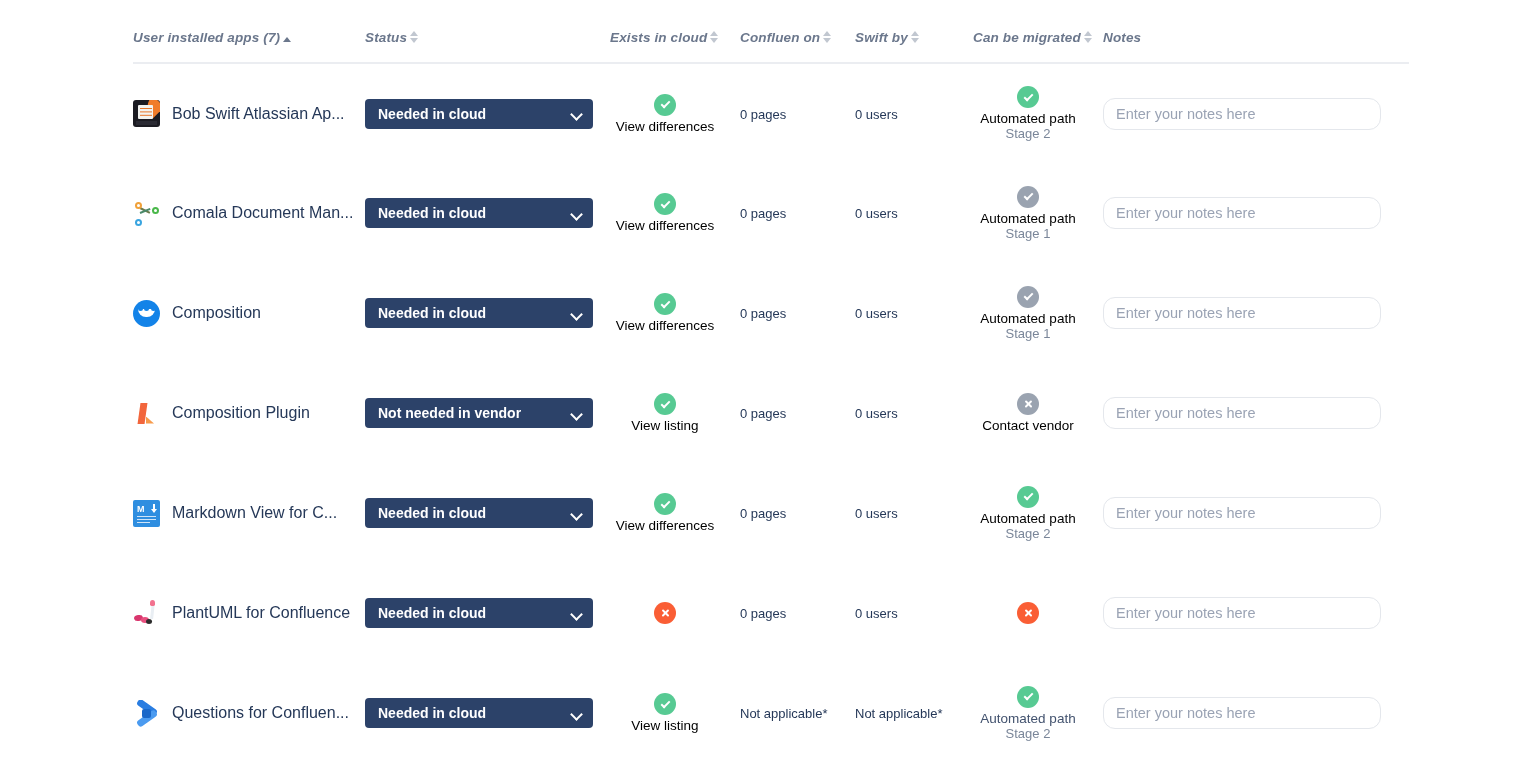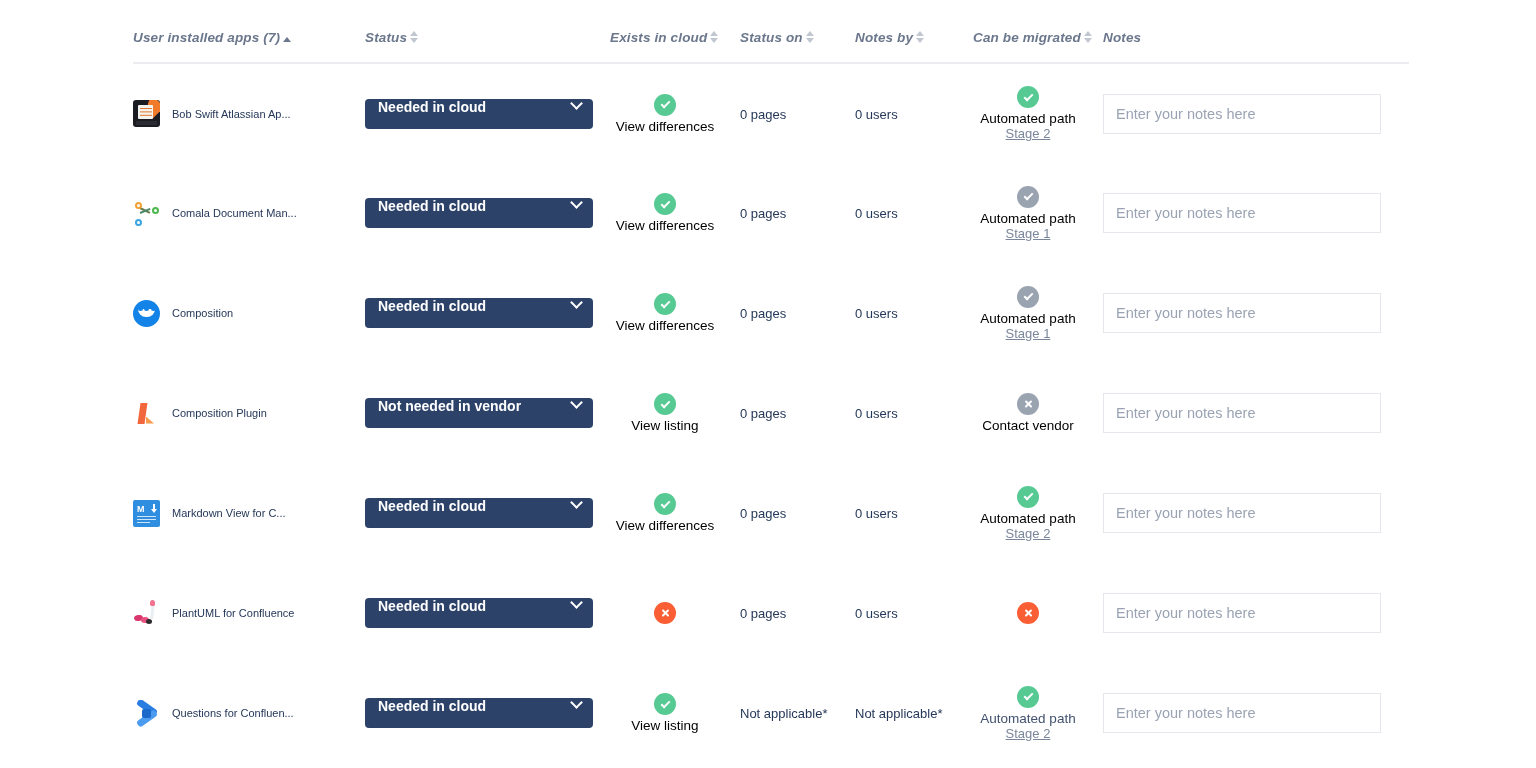--- a/index.html
+++ b/index.html
@@ -72,36 +72,36 @@
   .app-cell { display: flex; align-items: center; gap: 12px; }
   .app-icon {
     width: 27px; height: 27px;
     flex: 0 0 27px;
     border-radius: 3px;
     position: relative;
     overflow: hidden;
     background: transparent;
   }
   .app-name {
-    font-size: 11px;
+    font-size: 16px;
     color: #253858;
     white-space: nowrap;
     overflow: hidden;
   }
 
   
   .status-select {
     width: 228px; height: 30px;
     background: #2c4269;
     border-radius: 4px;
     color: #ffffff;
     font-size: 14px;
     font-weight: bold;
     display: flex;
-    align-items: flex-start;
+    align-items: center;
     justify-content: space-between;
     padding: 0 11px 0 13px;
     cursor: pointer;
     user-select: none;
   }
   .chev {
     width: 11px; height: 7px;
     position: relative;
     flex: 0 0 11px;
   }
@@ -146,28 +146,27 @@
     font-weight: normal;
     white-space: nowrap;
     cursor: pointer;
   }
   .badge-link.plain { color: #42526e; font-weight: normal; cursor: default; }
   .badge-sub {
     font-size: 13px;
     color: #7a8699;
     white-space: nowrap;
     margin-top: 0px;
-    text-decoration: underline;
   }
   .plain-text { font-size: 13px; color: #253858; white-space: nowrap; margin-top: 8px; }
 
   .notes-input {
-    width: 278px; height: 40px;
+    width: 278px; height: 32px;
     border: 1px solid #e4e7ec;
-    border-radius: 0;
+    border-radius: 12px;
     background: #fff;
     font-size: 14.5px;
     font-family: "Liberation Sans", sans-serif;
     color: #253858;
     padding: 0 12px;
     outline: none;
   }
   .notes-input::placeholder { color: #9aa3b4; }
 
   
@@ -241,28 +240,28 @@
               </span>
             </span></th>
           <th><span class="th-inner">
               <span>Exists in cloud</span>
               <span class="sort-ic">
                 <i class="up"></i>
                 <i class="down"></i>
               </span>
             </span></th>
           <th><span class="th-inner">
-              <span>Status on</span>
+              <span>Confluen on</span>
               <span class="sort-ic">
                 <i class="up"></i>
                 <i class="down"></i>
               </span>
             </span></th>
           <th><span class="th-inner">
-              <span>Notes by</span>
+              <span>Swift by</span>
               <span class="sort-ic">
                 <i class="up"></i>
                 <i class="down"></i>
               </span>
             </span></th>
           <th><span class="th-inner">
               <span>Can be migrated</span>
               <span class="sort-ic">
                 <i class="up"></i>
                 <i class="down"></i>

